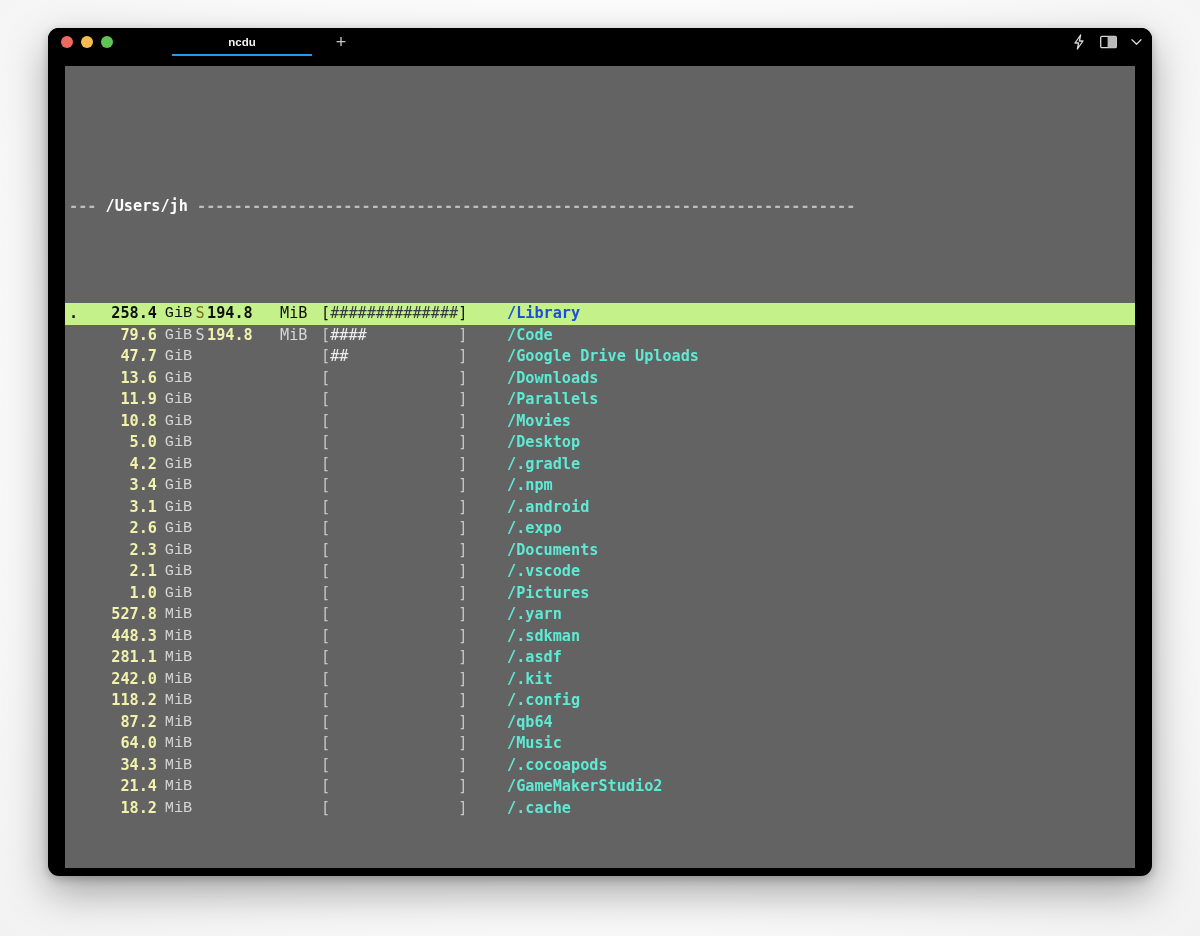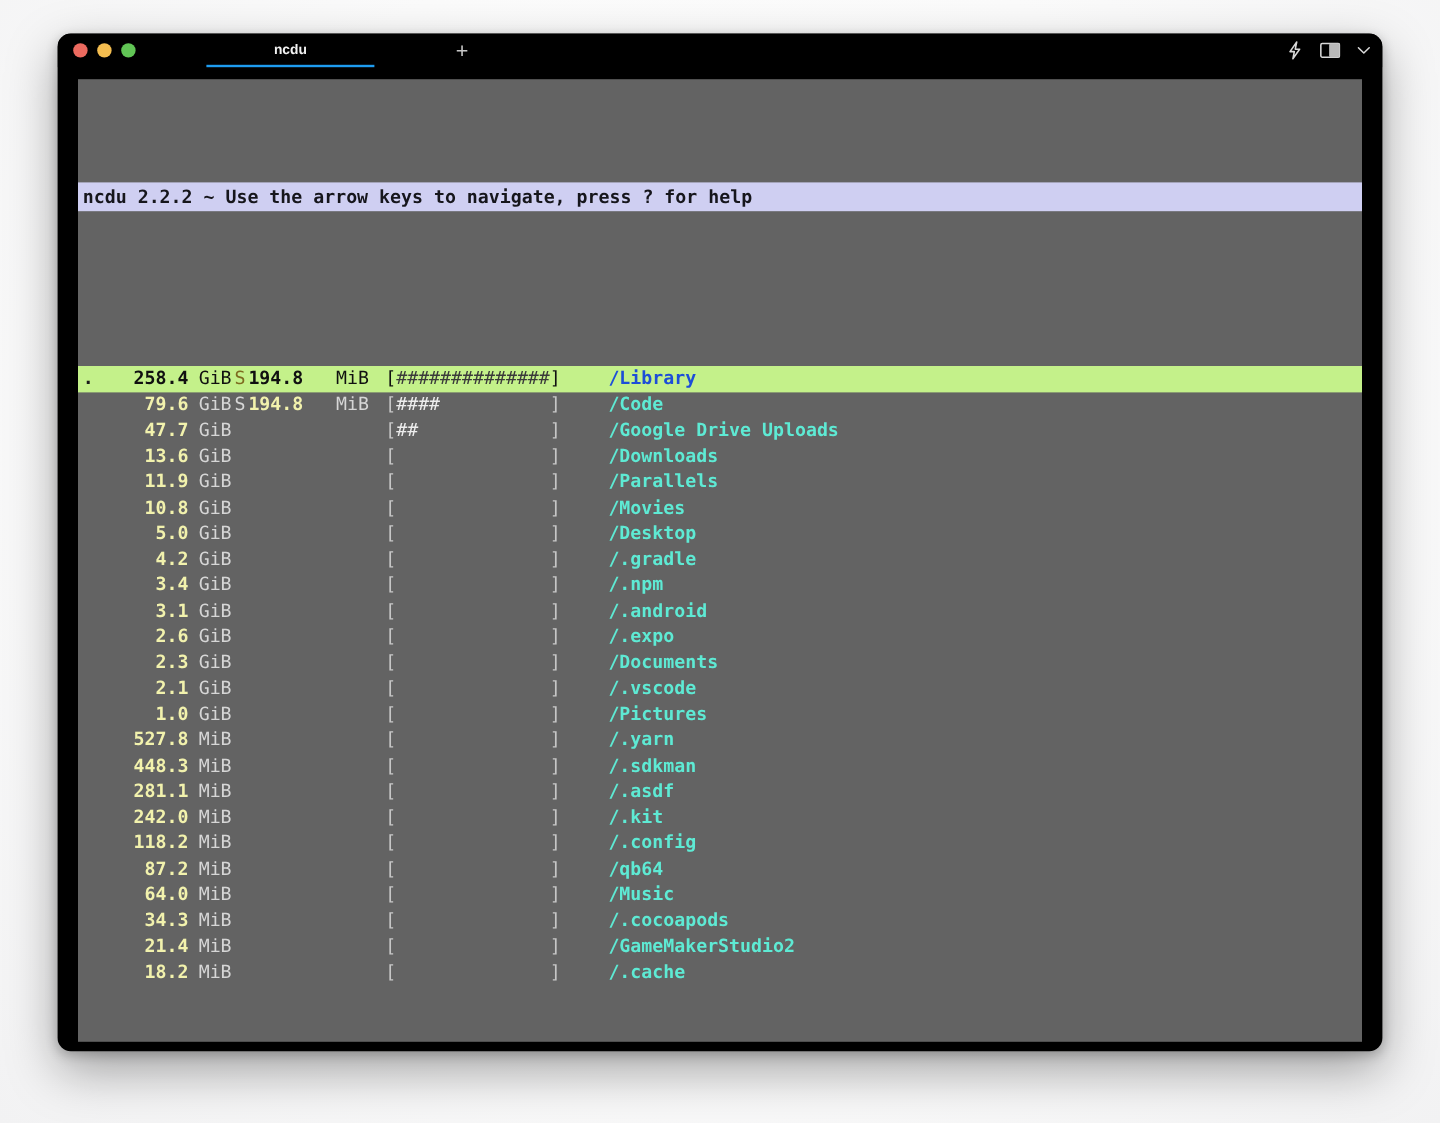--- a/index.html
+++ b/index.html
@@ -56,21 +56,20 @@
   .dot.yellow { background: #f4bd4f; }
   .dot.green  { background: #61c555; }
 
   #tabstrip {
     position: absolute;
     left: 118px;
     top: 0;
     height: 28px;
     display: flex;
     align-items: center;
-    gap: 44px;
   }
   .tab {
     position: relative;
     width: 152px;
     height: 28px;
     display: flex;
     align-items: center;
     justify-content: center;
     font-family: "Liberation Sans", sans-serif;
     font-size: 11.5px;
@@ -178,24 +177,25 @@
   .row .size {
     width: 74px;
     flex: 0 0 74px;
     text-align: right;
     color: #f2f2ad;
     font-weight: 700;
   }
   .row .unit {
     width: 36px;
     flex: 0 0 36px;
-    text-align: right;
+    text-align: center;
     padding-left: 7px;
     color: #d6d6d6;
     font-weight: 400;
+    font-family: Liberation Mono, monospace;
   }
   .row .sflag {
     width: 14px;
     flex: 0 0 14px;
     text-align: center;
     color: #d6d6d6;
     font-weight: 400;
   }
   .row .ssize {
     width: 66px;
@@ -283,23 +283,23 @@
           <svg width="11" height="8" viewBox="0 0 11 8" fill="none" stroke="#d8d8d8" stroke-width="1.3" stroke-linecap="round" stroke-linejoin="round">
             <path d="M1 1.8 5.5 6.2 10 1.8"></path>
           </svg>
         </span>
       </div>
     </div>
 
     <div id="term">
 
       
-      <div class="bar-line"><span>ncdu 2.2.2 ~ Use the arrow keys to navigate, press ? for help</span></div>
-
-      
+
+      
+      <div class="path-line"><span class="dashes">--- </span><span class="path">/Users/jh</span><span class="dashes"> ------------------------------------------------------------------------</span></div>
 
       
       <div id="listing"><div class="row selected"><span class="mark">.</span><span class="size">258.4</span><span class="unit">GiB</span><span class="sflag">S</span><span class="ssize">194.8</span><span class="sunit">MiB</span><span class="graph"><span>[</span><span class="hashes">##############</span><span></span><span>]</span></span><span class="name">/Library</span></div><div class="row"><span class="mark"></span><span class="size">79.6</span><span class="unit">GiB</span><span class="sflag">S</span><span class="ssize">194.8</span><span class="sunit">MiB</span><span class="graph"><span>[</span><span class="hashes">####</span><span>          </span><span>]</span></span><span class="name">/Code</span></div><div class="row"><span class="mark"></span><span class="size">47.7</span><span class="unit">GiB</span><span class="sflag"></span><span class="ssize"></span><span class="sunit"></span><span class="graph"><span>[</span><span class="hashes">##</span><span>            </span><span>]</span></span><span class="name">/Google Drive Uploads</span></div><div class="row"><span class="mark"></span><span class="size">13.6</span><span class="unit">GiB</span><span class="sflag"></span><span class="ssize"></span><span class="sunit"></span><span class="graph"><span>[</span><span class="hashes"></span><span>              </span><span>]</span></span><span class="name">/Downloads</span></div><div class="row"><span class="mark"></span><span class="size">11.9</span><span class="unit">GiB</span><span class="sflag"></span><span class="ssize"></span><span class="sunit"></span><span class="graph"><span>[</span><span class="hashes"></span><span>              </span><span>]</span></span><span class="name">/Parallels</span></div><div class="row"><span class="mark"></span><span class="size">10.8</span><span class="unit">GiB</span><span class="sflag"></span><span class="ssize"></span><span class="sunit"></span><span class="graph"><span>[</span><span class="hashes"></span><span>              </span><span>]</span></span><span class="name">/Movies</span></div><div class="row"><span class="mark"></span><span class="size">5.0</span><span class="unit">GiB</span><span class="sflag"></span><span class="ssize"></span><span class="sunit"></span><span class="graph"><span>[</span><span class="hashes"></span><span>              </span><span>]</span></span><span class="name">/Desktop</span></div><div class="row"><span class="mark"></span><span class="size">4.2</span><span class="unit">GiB</span><span class="sflag"></span><span class="ssize"></span><span class="sunit"></span><span class="graph"><span>[</span><span class="hashes"></span><span>              </span><span>]</span></span><span class="name">/.gradle</span></div><div class="row"><span class="mark"></span><span class="size">3.4</span><span class="unit">GiB</span><span class="sflag"></span><span class="ssize"></span><span class="sunit"></span><span class="graph"><span>[</span><span class="hashes"></span><span>              </span><span>]</span></span><span class="name">/.npm</span></div><div class="row"><span class="mark"></span><span class="size">3.1</span><span class="unit">GiB</span><span class="sflag"></span><span class="ssize"></span><span class="sunit"></span><span class="graph"><span>[</span><span class="hashes"></span><span>              </span><span>]</span></span><span class="name">/.android</span></div><div class="row"><span class="mark"></span><span class="size">2.6</span><span class="unit">GiB</span><span class="sflag"></span><span class="ssize"></span><span class="sunit"></span><span class="graph"><span>[</span><span class="hashes"></span><span>              </span><span>]</span></span><span class="name">/.expo</span></div><div class="row"><span class="mark"></span><span class="size">2.3</span><span class="unit">GiB</span><span class="sflag"></span><span class="ssize"></span><span class="sunit"></span><span class="graph"><span>[</span><span class="hashes"></span><span>              </span><span>]</span></span><span class="name">/Documents</span></div><div class="row"><span class="mark"></span><span class="size">2.1</span><span class="unit">GiB</span><span class="sflag"></span><span class="ssize"></span><span class="sunit"></span><span class="graph"><span>[</span><span class="hashes"></span><span>              </span><span>]</span></span><span class="name">/.vscode</span></div><div class="row"><span class="mark"></span><span class="size">1.0</span><span class="unit">GiB</span><span class="sflag"></span><span class="ssize"></span><span class="sunit"></span><span class="graph"><span>[</span><span class="hashes"></span><span>              </span><span>]</span></span><span class="name">/Pictures</span></div><div class="row"><span class="mark"></span><span class="size">527.8</span><span class="unit">MiB</span><span class="sflag"></span><span class="ssize"></span><span class="sunit"></span><span class="graph"><span>[</span><span class="hashes"></span><span>              </span><span>]</span></span><span class="name">/.yarn</span></div><div class="row"><span class="mark"></span><span class="size">448.3</span><span class="unit">MiB</span><span class="sflag"></span><span class="ssize"></span><span class="sunit"></span><span class="graph"><span>[</span><span class="hashes"></span><span>              </span><span>]</span></span><span class="name">/.sdkman</span></div><div class="row"><span class="mark"></span><span class="size">281.1</span><span class="unit">MiB</span><span class="sflag"></span><span class="ssize"></span><span class="sunit"></span><span class="graph"><span>[</span><span class="hashes"></span><span>              </span><span>]</span></span><span class="name">/.asdf</span></div><div class="row"><span class="mark"></span><span class="size">242.0</span><span class="unit">MiB</span><span class="sflag"></span><span class="ssize"></span><span class="sunit"></span><span class="graph"><span>[</span><span class="hashes"></span><span>              </span><span>]</span></span><span class="name">/.kit</span></div><div class="row"><span class="mark"></span><span class="size">118.2</span><span class="unit">MiB</span><span class="sflag"></span><span class="ssize"></span><span class="sunit"></span><span class="graph"><span>[</span><span class="hashes"></span><span>              </span><span>]</span></span><span class="name">/.config</span></div><div class="row"><span class="mark"></span><span class="size">87.2</span><span class="unit">MiB</span><span class="sflag"></span><span class="ssize"></span><span class="sunit"></span><span class="graph"><span>[</span><span class="hashes"></span><span>              </span><span>]</span></span><span class="name">/qb64</span></div><div class="row"><span class="mark"></span><span class="size">64.0</span><span class="unit">MiB</span><span class="sflag"></span><span class="ssize"></span><span class="sunit"></span><span class="graph"><span>[</span><span class="hashes"></span><span>              </span><span>]</span></span><span class="name">/Music</span></div><div class="row"><span class="mark"></span><span class="size">34.3</span><span class="unit">MiB</span><span class="sflag"></span><span class="ssize"></span><span class="sunit"></span><span class="graph"><span>[</span><span class="hashes"></span><span>              </span><span>]</span></span><span class="name">/.cocoapods</span></div><div class="row"><span class="mark"></span><span class="size">21.4</span><span class="unit">MiB</span><span class="sflag"></span><span class="ssize"></span><span class="sunit"></span><span class="graph"><span>[</span><span class="hashes"></span><span>              </span><span>]</span></span><span class="name">/GameMakerStudio2</span></div><div class="row"><span class="mark"></span><span class="size">18.2</span><span class="unit">MiB</span><span class="sflag"></span><span class="ssize"></span><span class="sunit"></span><span class="graph"><span>[</span><span class="hashes"></span><span>              </span><span>]</span></span><span class="name">/.cache</span></div></div>
 
       
       
 
     </div>
   </div>
 </div>

